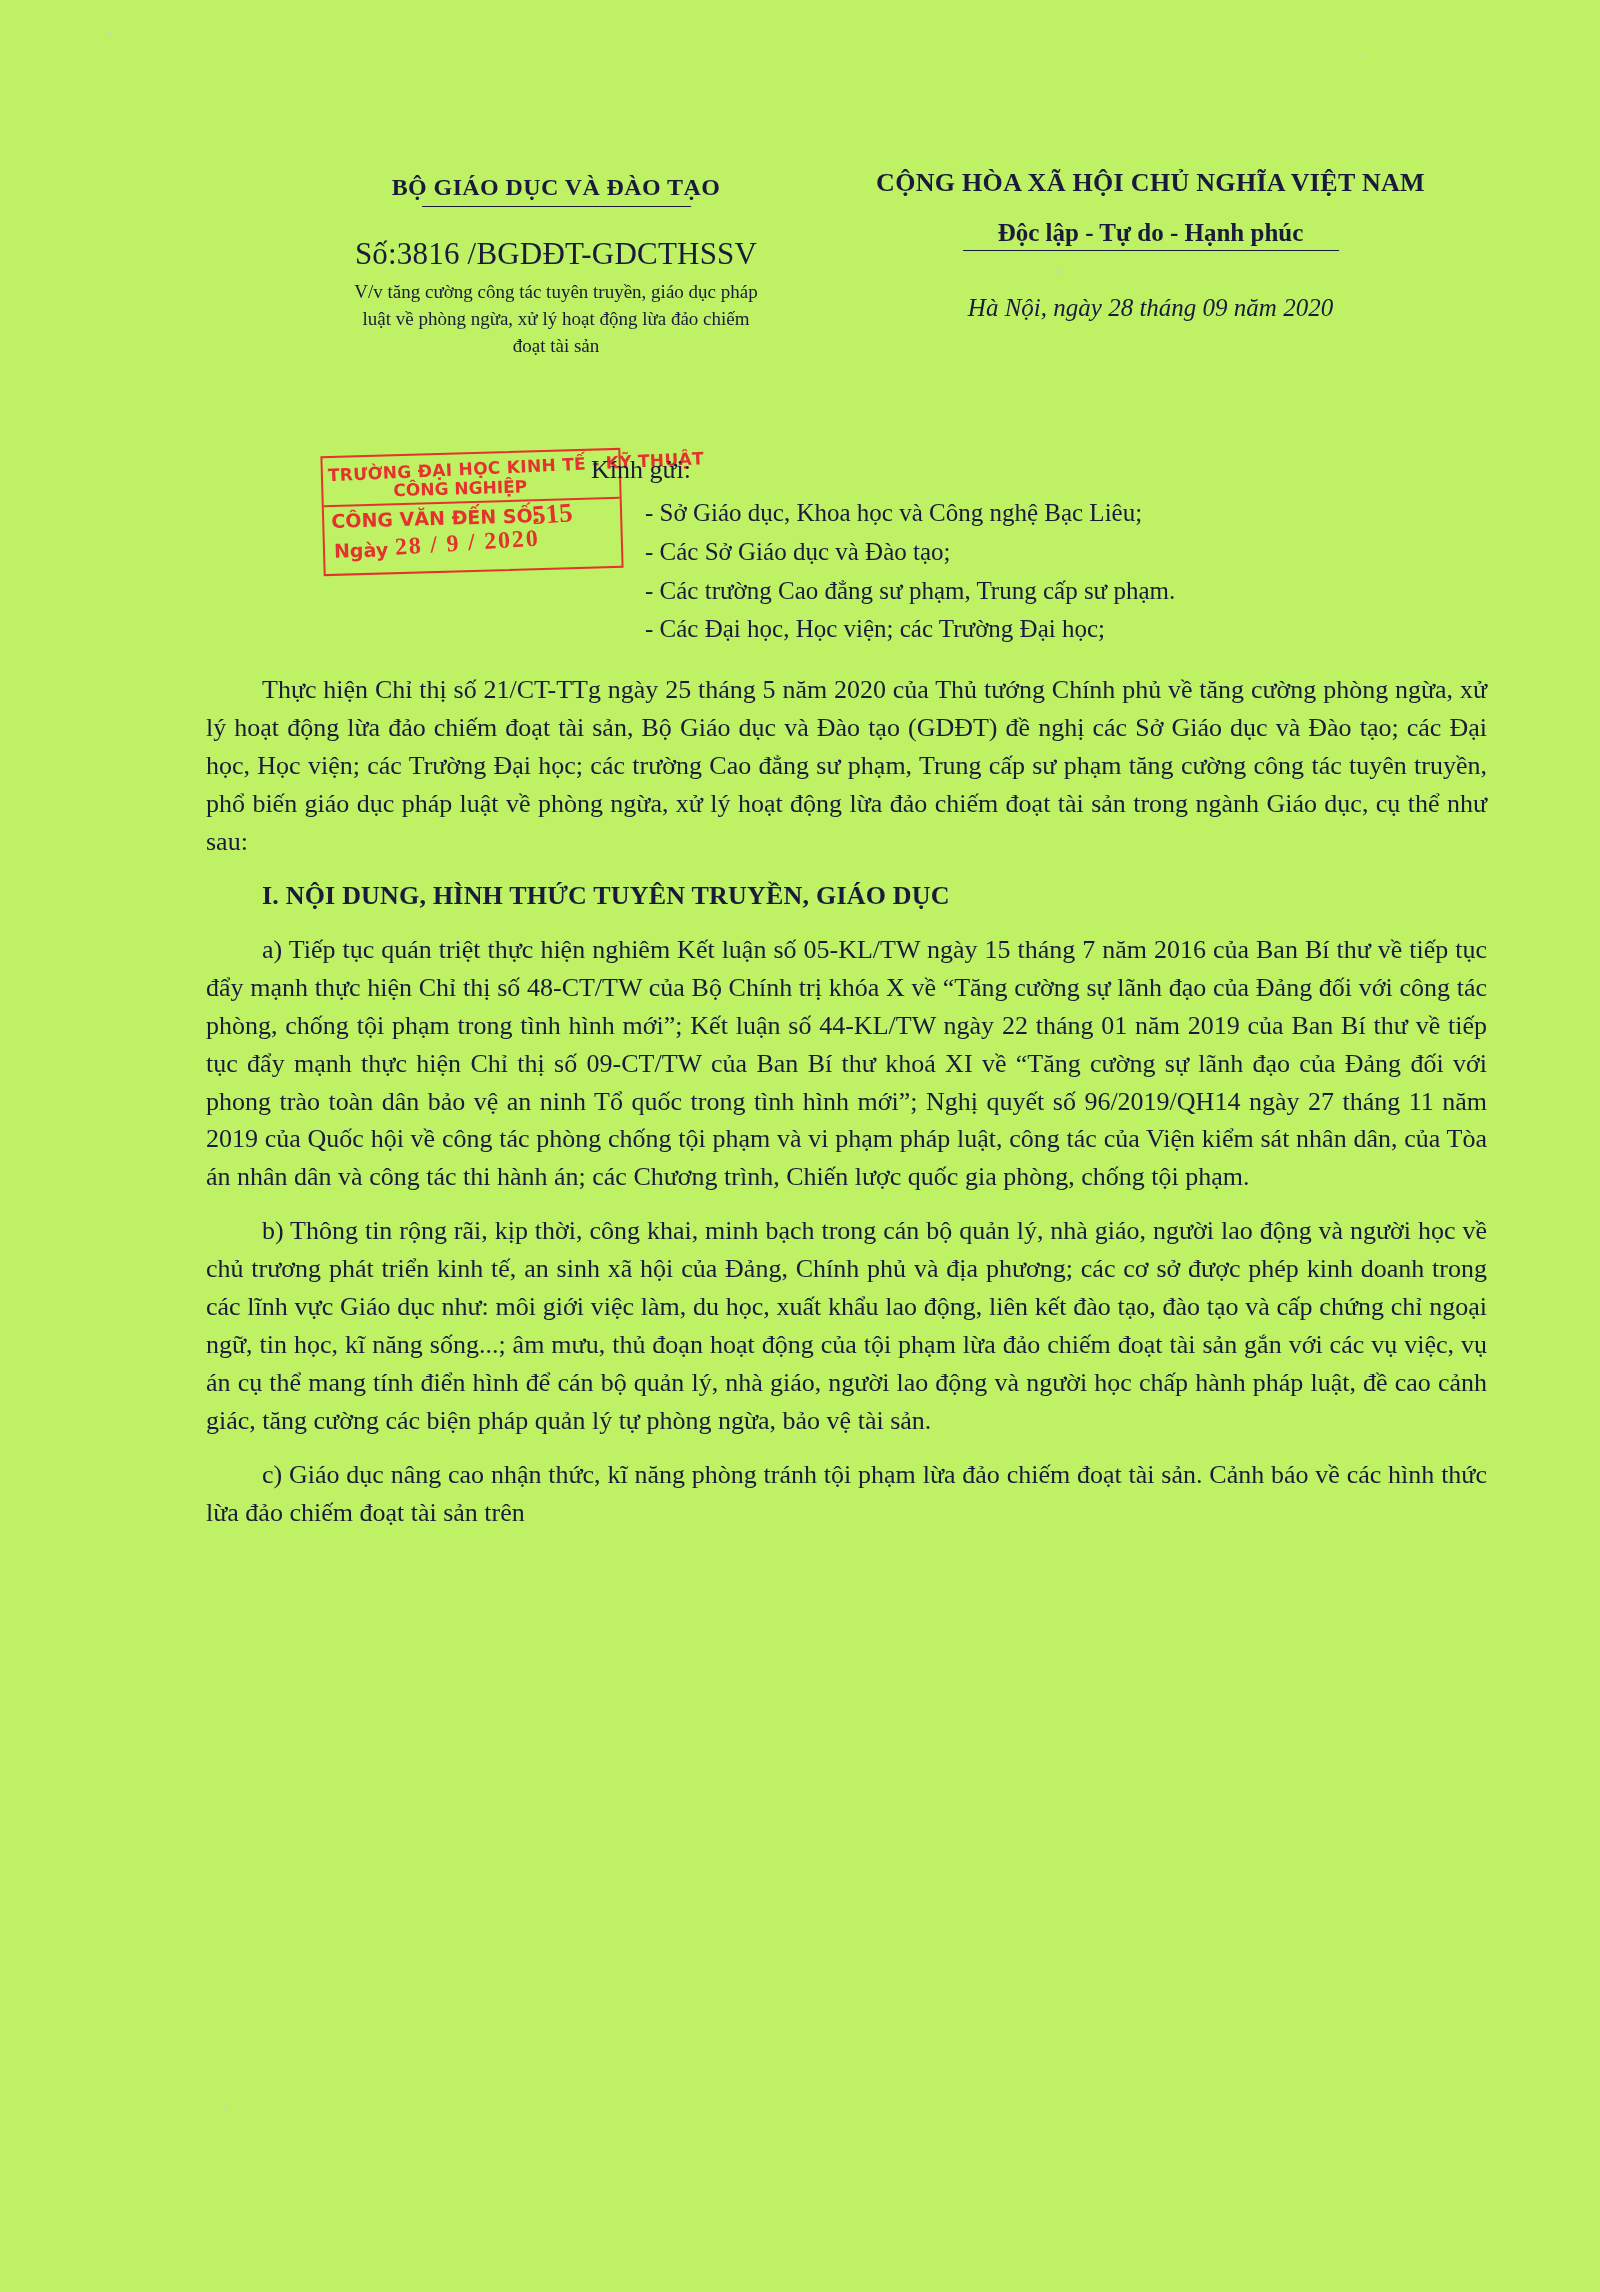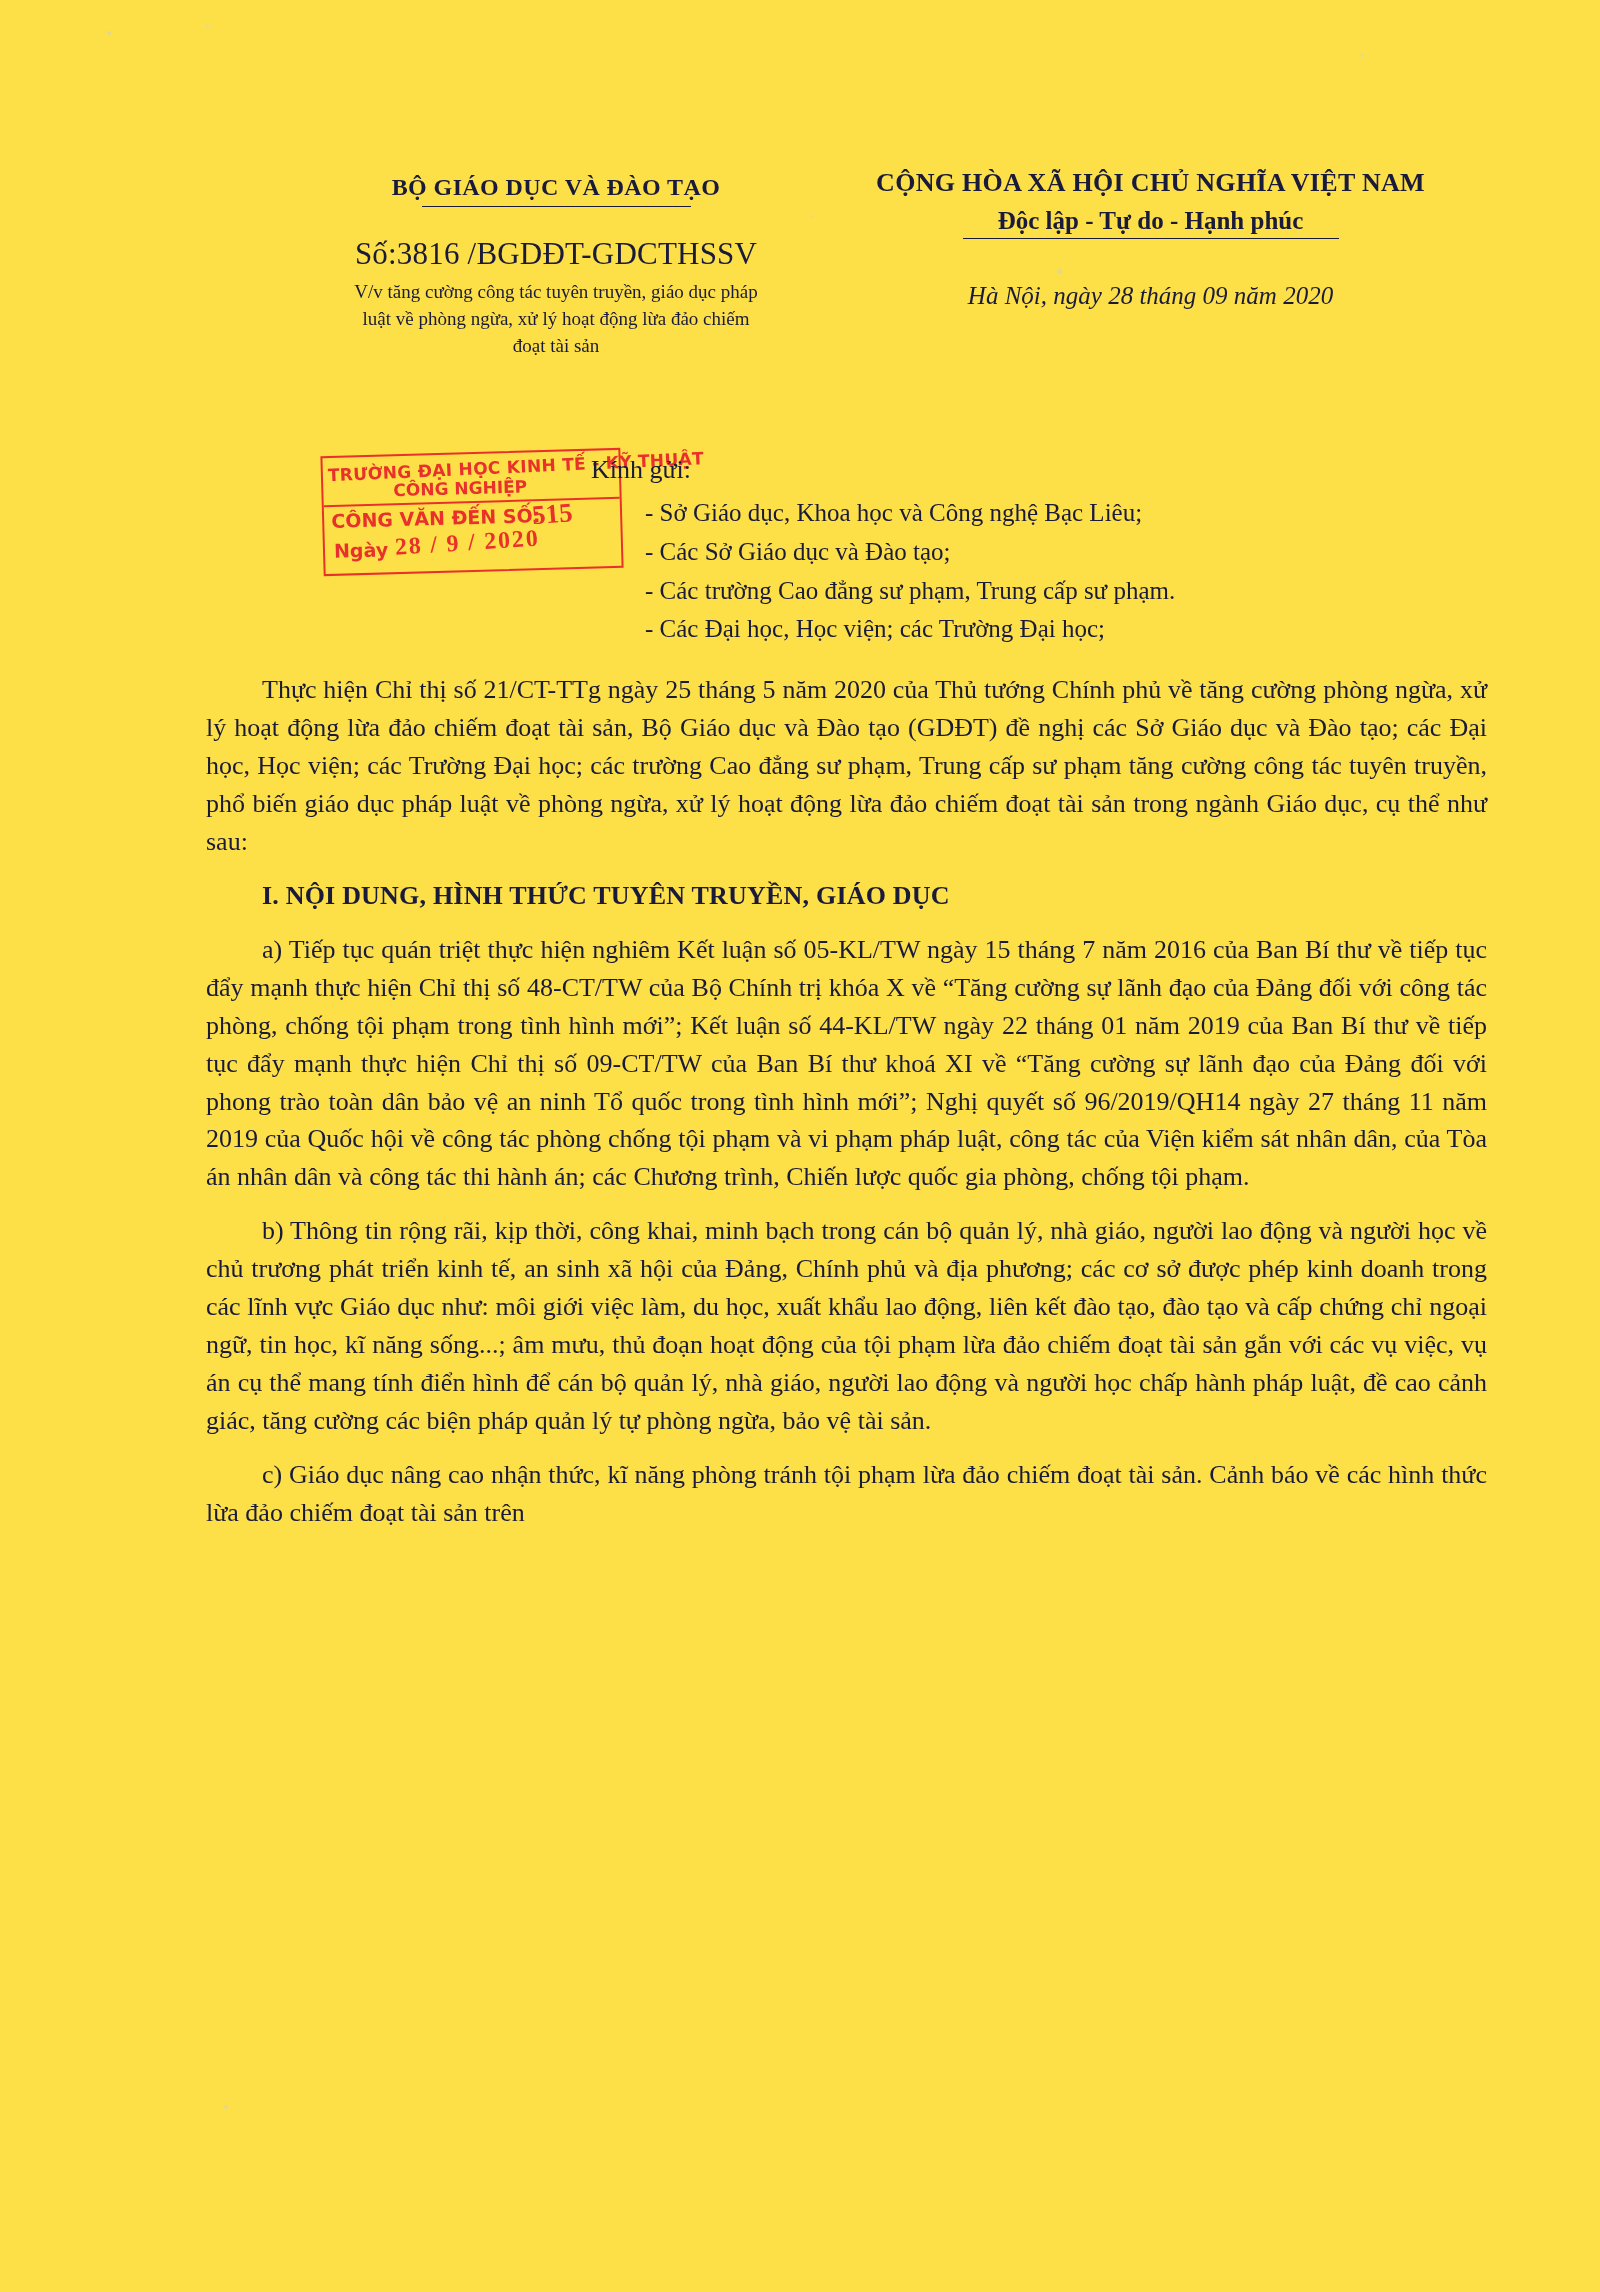--- a/index.html
+++ b/index.html
@@ -13,21 +13,21 @@
     position: relative;
     font-family: "Liberation Serif", serif;
     color: #1a1a3a;
     overflow: hidden;
   }
   .page {
     position: absolute;
     left: 0; top: 0;
     width: 1600px;
     height: 2293px;
-    background: #fde047;
+    background: #bef264;
   }
   
   .speck {
     position: absolute;
     background: #cfcfcf;
     border-radius: 50%;
     opacity: .55;
   }
 
   .content {
@@ -82,21 +82,21 @@
     text-align: center;
   }
   .nation-title {
     font-weight: bold;
     font-size: 26px;
     letter-spacing: 0.3px;
   }
   .nation-motto {
     font-weight: bold;
     font-size: 25px;
-    margin-top: 9px;
+    margin-top: 21px;
   }
   .rule2 {
     width: 376px;
     height: 1.8px;
     background: #1a1a3a;
     margin: 2.7px auto 0 auto;
   }
   .place-date {
     margin-top: 43px;
     font-style: italic;

